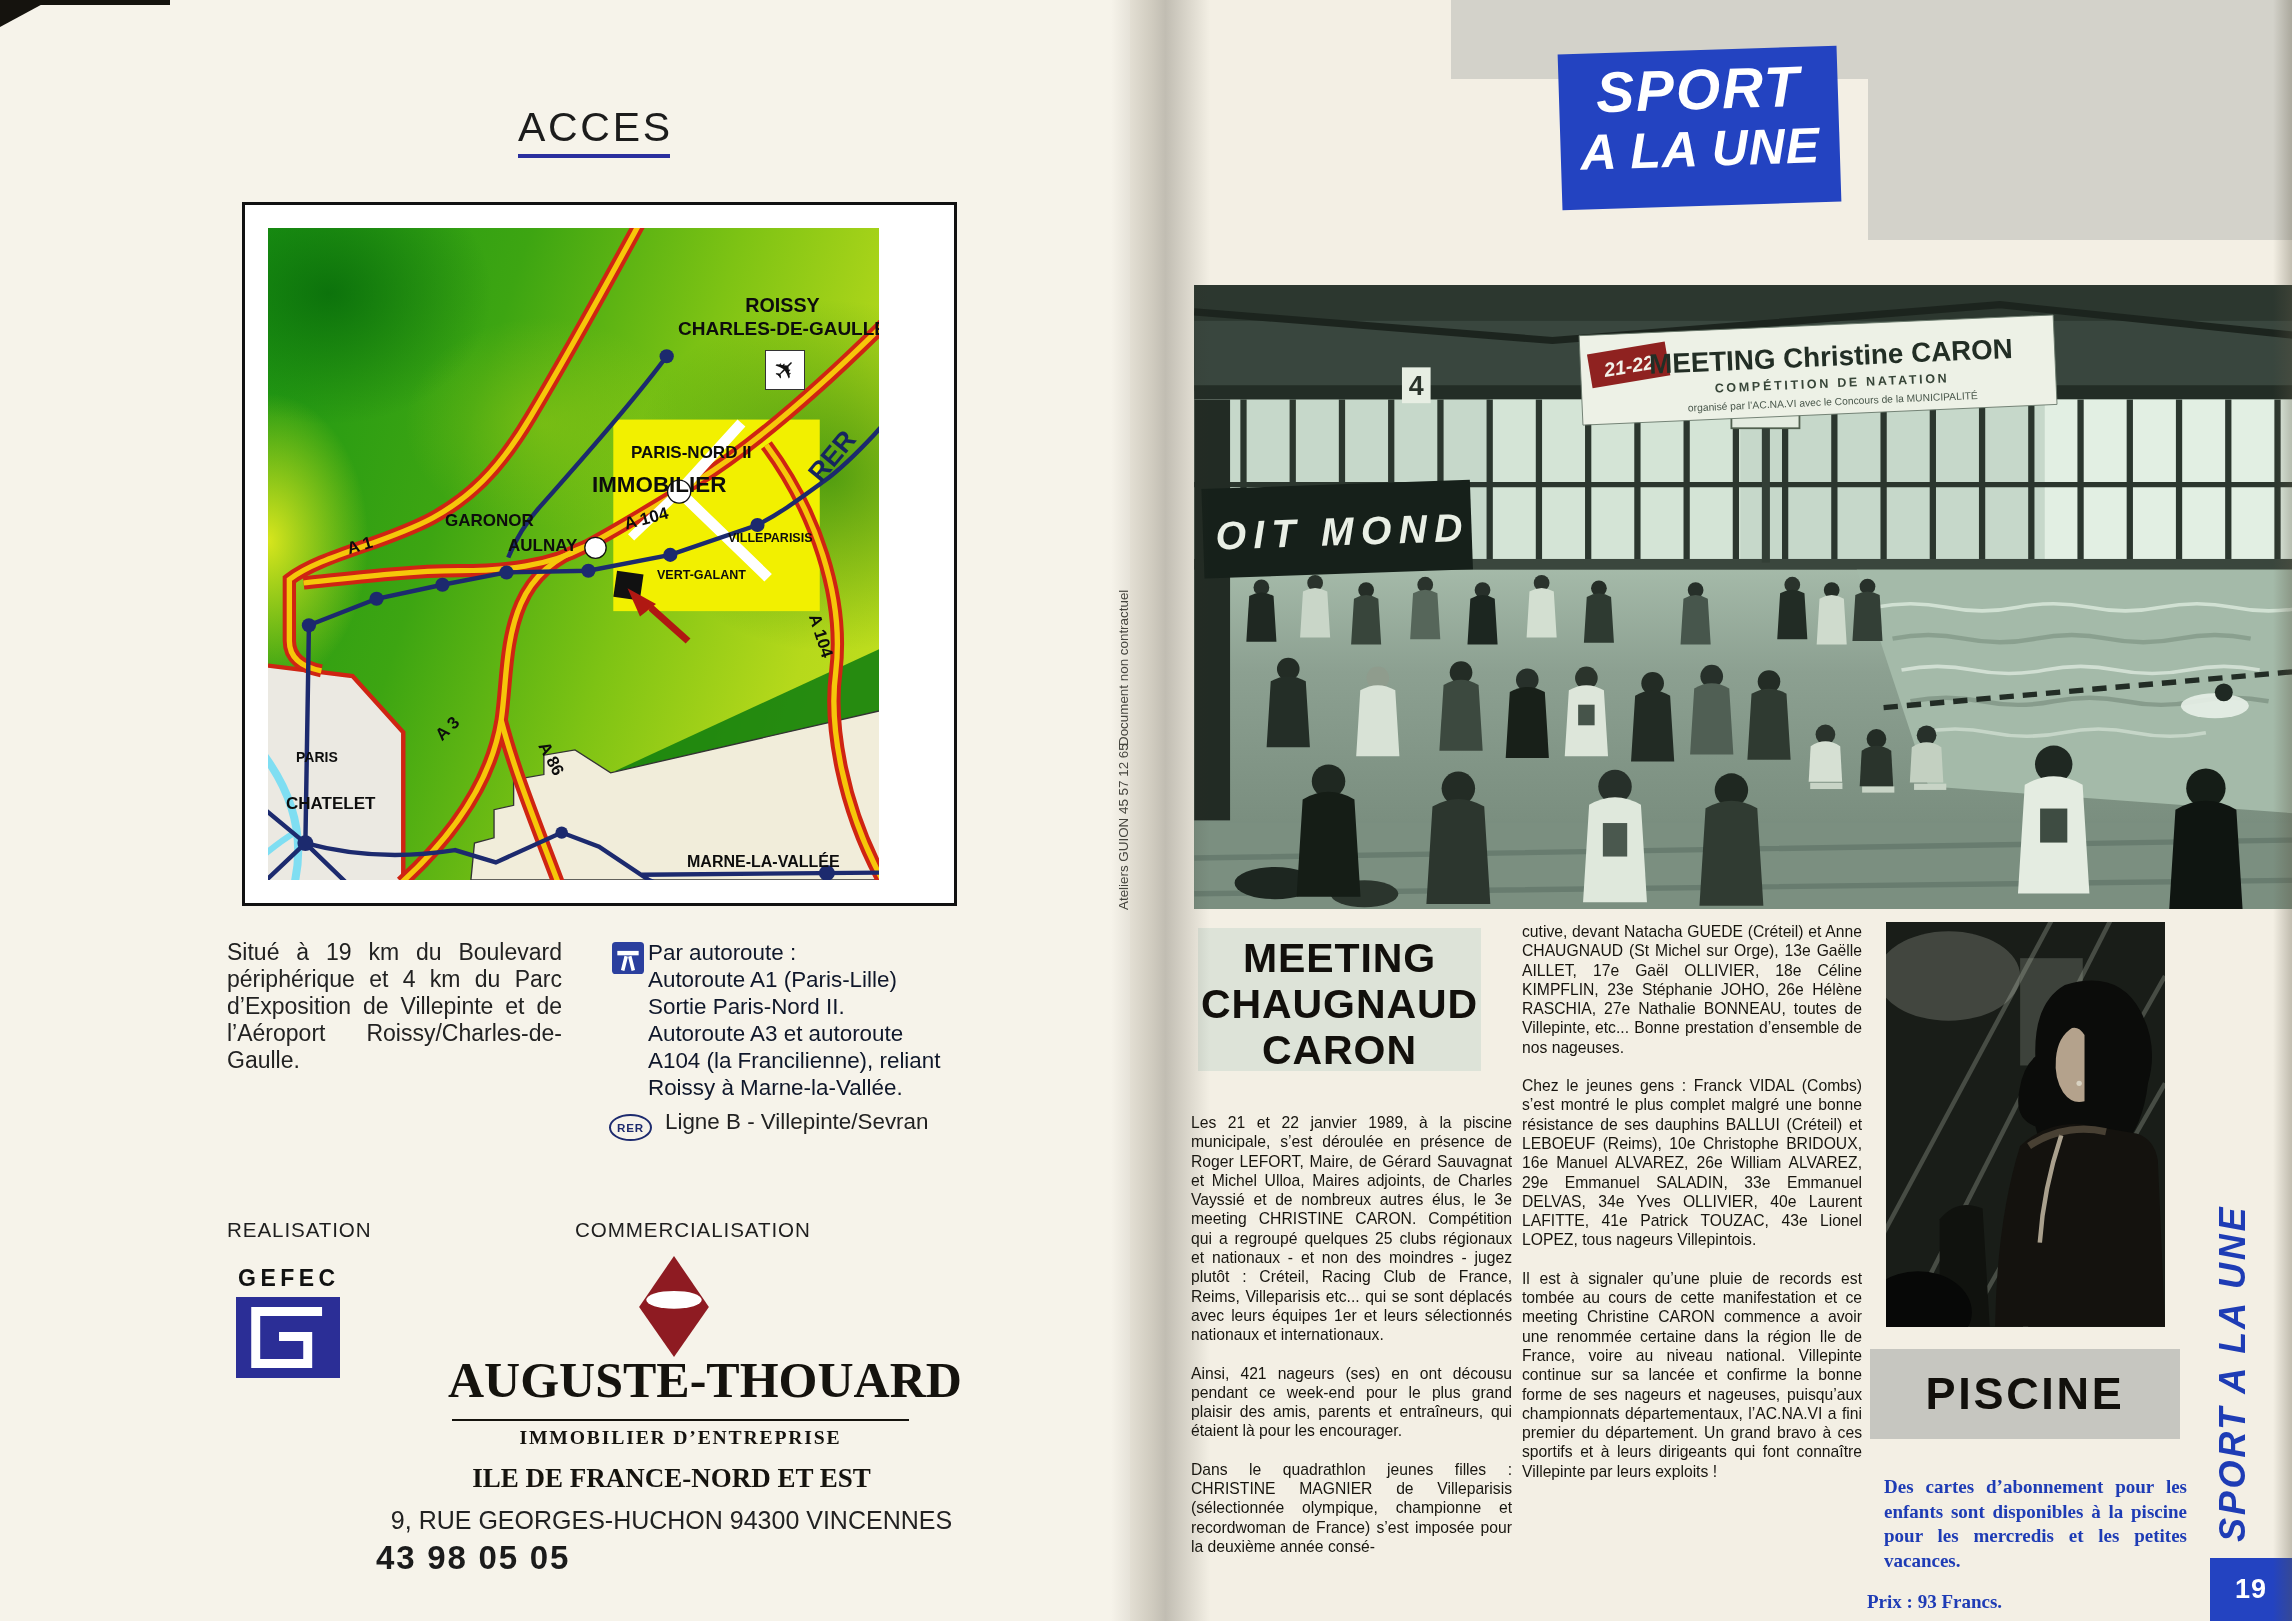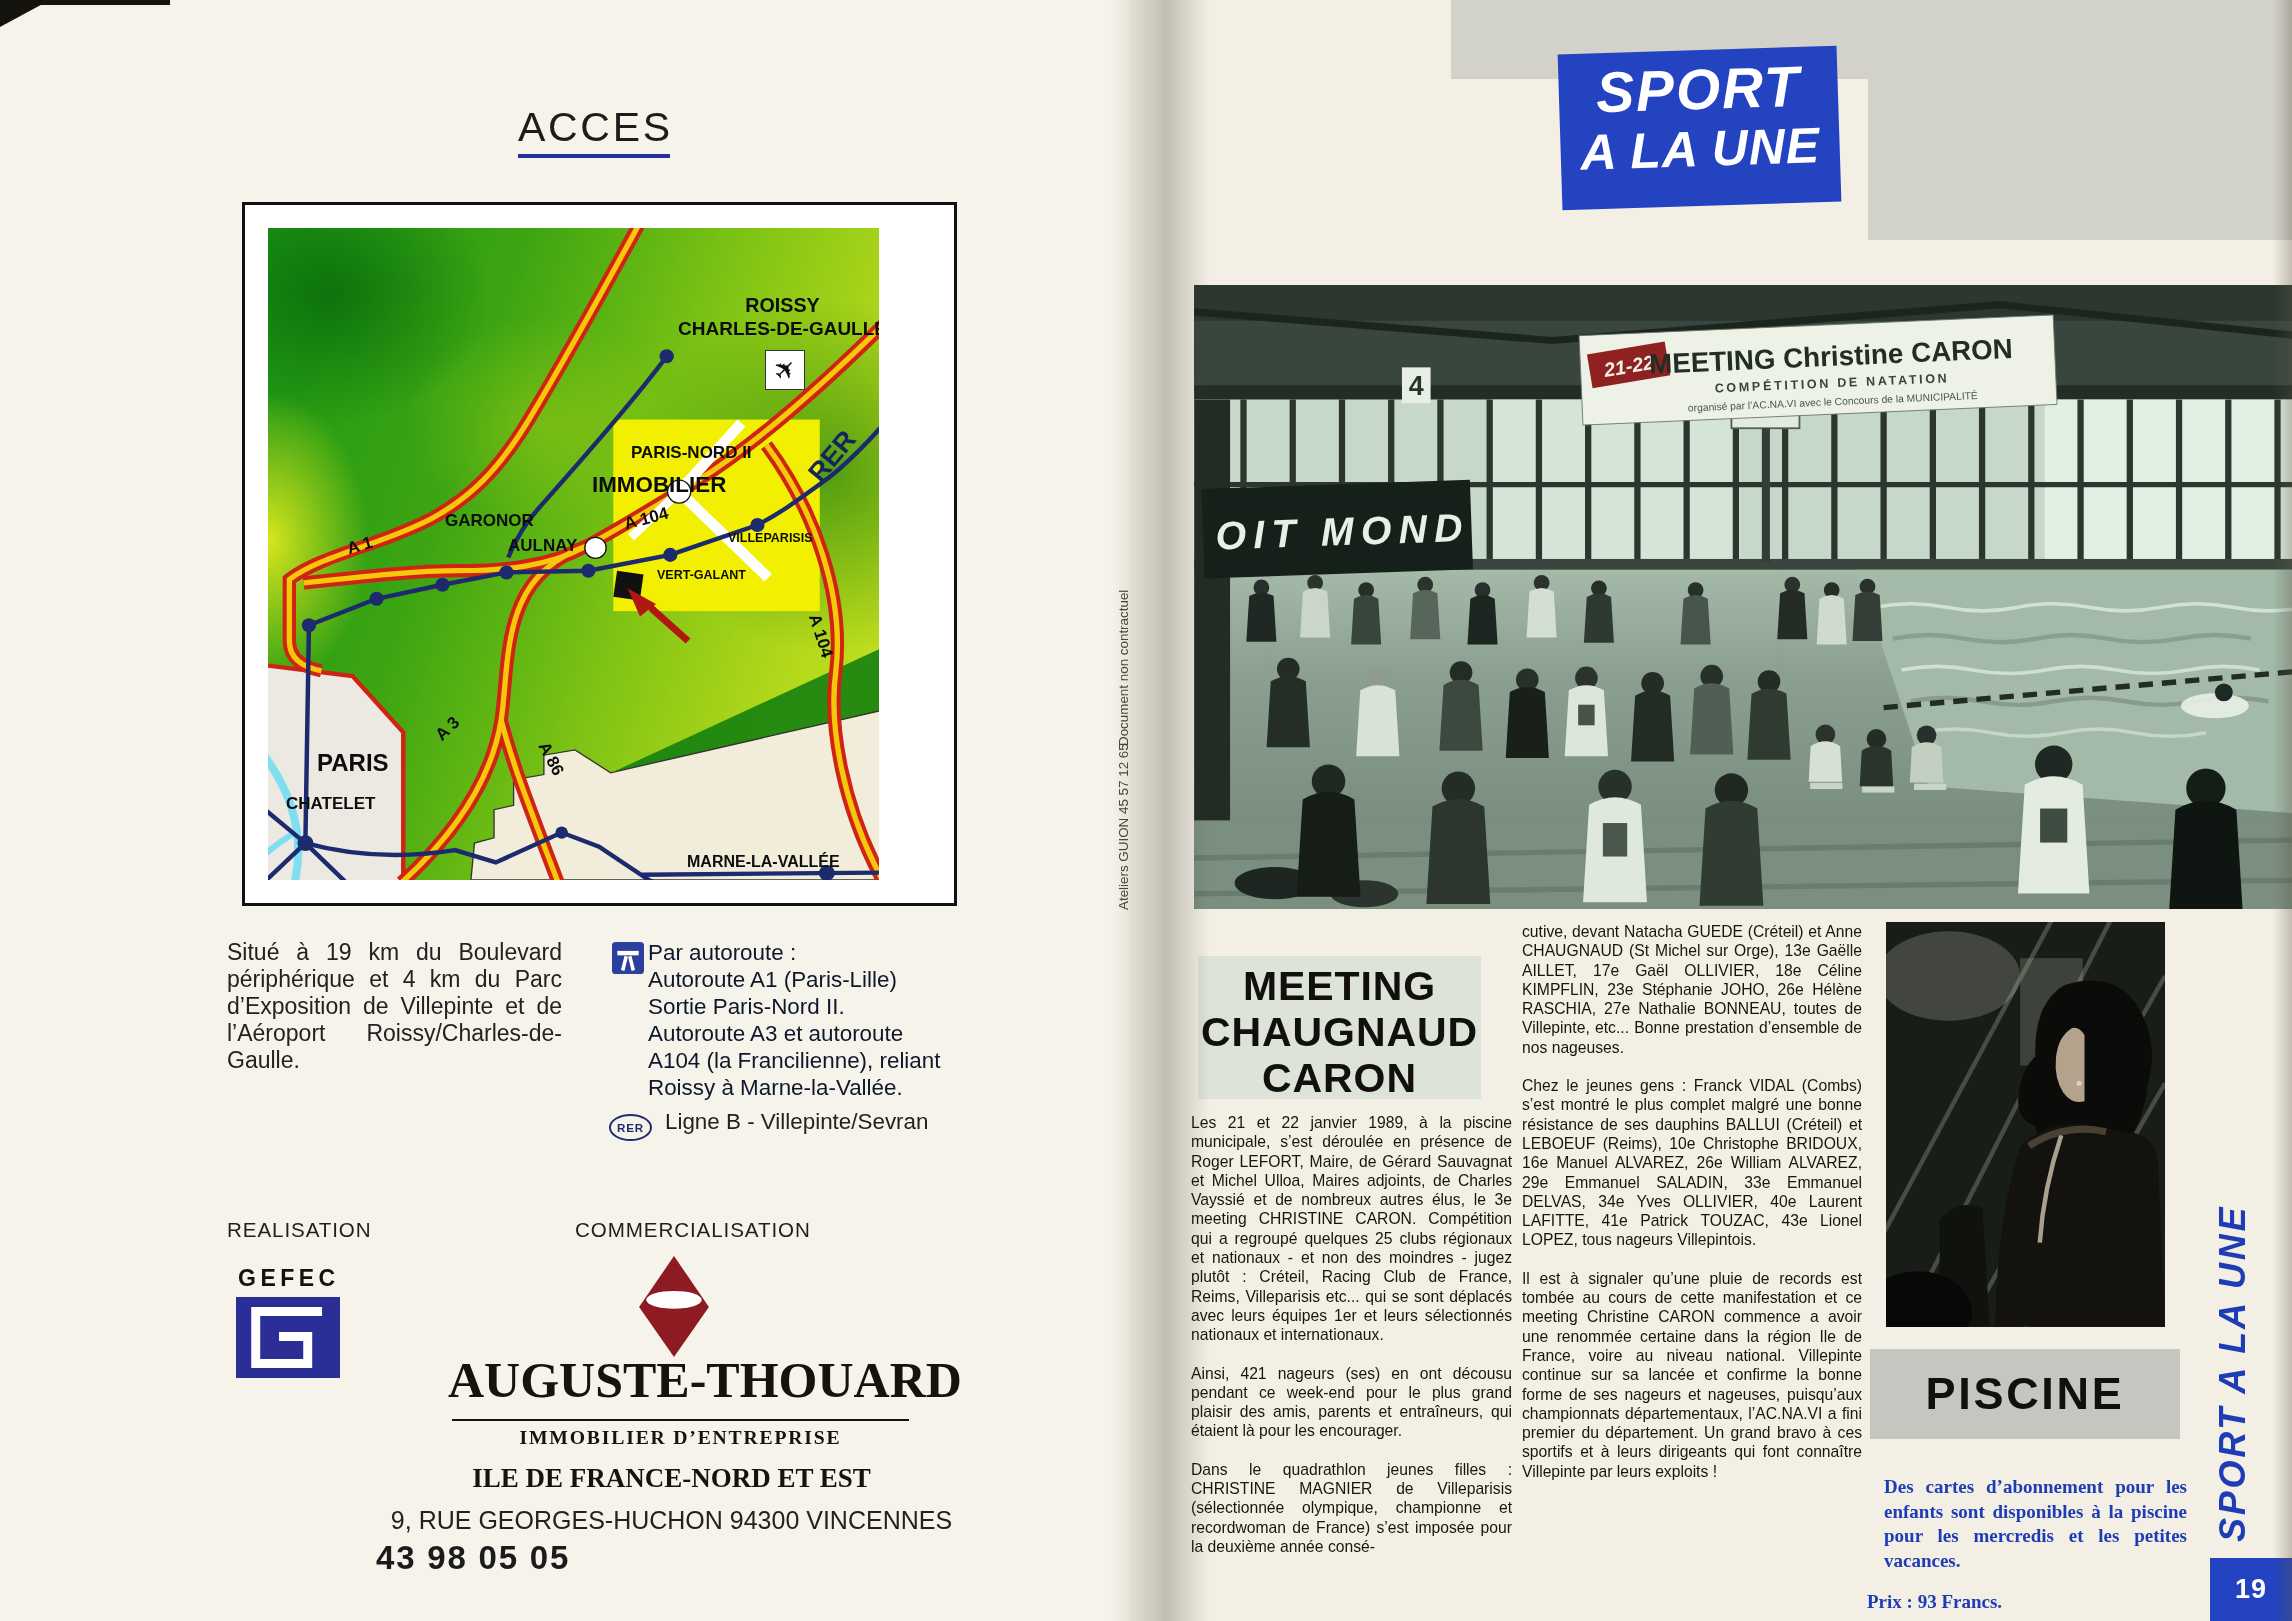--- a/index.html
+++ b/index.html
@@ -49,21 +49,21 @@
   
   .gray-band-a{left:1451px;top:0;width:842px;height:79px;background:#d3d2ca;}
   .gray-band-b{left:1868px;top:0;width:425px;height:240px;background:#d3d2ca;}
   .sport-box{left:1560px;top:50px;width:279px;height:156px;background:#2343c1;transform:rotate(-1.8deg);
     text-align:center;color:#fff;font-style:italic;font-weight:900;}
   .sport-l1{font-size:57px;line-height:64px;letter-spacing:1.8px;margin-top:7.2px;}
   .sport-l2{font-size:50px;line-height:57px;letter-spacing:0.9px;}
   .spine{transform-origin:0 0;transform:rotate(-90deg);font-size:13.4px;color:#44443e;white-space:nowrap;}
   .photo{left:1194px;top:285px;width:1099px;height:624px;
     background:linear-gradient(#44524a 0%,#3a473f 14%,#bccfbf 24%,#a7bcab 44%,#8ca091 62%,#7b8f80 85%,#6f8374 100%);}
-  .article-title-box{left:1198px;top:928px;width:283px;height:143px;background:#dde3d8;text-align:center;margin-top:28px;}
+  .article-title-box{left:1198px;top:928px;width:283px;height:143px;background:#dde3d8;text-align:center;}
   .atl{font-weight:900;font-size:41px;line-height:46px;letter-spacing:0.9px;color:#12100c;}
   .body-col{font-family:Liberation Sans, sans-serif;font-size:15.7px;line-height:19.3px;text-align:justify;color:#17150f;}
   .body-col p{margin:0 0 19px 0;}
   .side-photo{left:1886px;top:922px;width:279px;height:405px;background:#181c17;}
   .piscine-box{left:1870px;top:1349px;width:310px;height:90px;background:#c6c6c0;text-align:center;}
   .piscine-title{font-weight:900;font-size:45px;line-height:90px;letter-spacing:2.7px;color:#12100c;}
   .blue-text{left:1867px;top:1458px;width:337px;font-family:"Liberation Serif",serif;font-weight:bold;
     font-size:19px;line-height:24.6px;text-align:justify;color:#1e3cb5;}
   .vtab{transform-origin:0 0;transform:rotate(-90deg);font-style:italic;font-weight:900;
     font-size:36px;letter-spacing:2.7px;color:#1e3cb5;white-space:nowrap;}
@@ -146,21 +146,21 @@
       <div class="ml" style="left:536px;top:213px;font-size:27px;color:#16255e;transform:rotate(-50deg)">RER</div>
       <div class="ml" style="left:177px;top:283px;font-size:17px">GARONOR</div>
       <div class="ml" style="left:240px;top:308px;font-size:17px">AULNAY</div>
       <div class="ml" style="left:460px;top:303px;font-size:12.5px">VILLEPARISIS</div>
       <div class="ml" style="left:389px;top:340px;font-size:12.5px">VERT-GALANT</div>
       <div class="ml" style="left:79px;top:308px;font-size:17px;transform:rotate(-16deg)">A 1</div>
       <div class="ml" style="left:356px;top:281px;font-size:17px;transform:rotate(-15deg)">A 104</div>
       <div class="ml" style="left:530px;top:398px;font-size:17px;transform:rotate(72deg)">A 104</div>
       <div class="ml" style="left:167px;top:491px;font-size:17px;transform:rotate(-44deg)">A 3</div>
       <div class="ml" style="left:265px;top:521px;font-size:17px;transform:rotate(62deg)">A 86</div>
-      <div class="ml" style="left:49px;top:521px;font-size:24px">PARIS</div>
+      <div class="ml" style="left:28px;top:521px;font-size:14px">PARIS</div>
       <div class="ml" style="left:18px;top:566px;font-size:17px">CHATELET</div>
       <div class="ml" style="left:419px;top:625px;font-size:16px">MARNE-LA-VALLÉE</div>
     </div>
   </div>
 
   <div class="abs intro">Situé à 19 km du Boulevard périphérique et 4 km du Parc d’Exposition de Villepinte et de l’Aéroport Roissy/Charles-de-Gaulle.</div>
 
   <div class="abs moto-icon">
     <svg width="32" height="32" viewBox="0 0 36 36">
         <rect x="6" y="10" width="24" height="5" fill="#fff"></rect>

